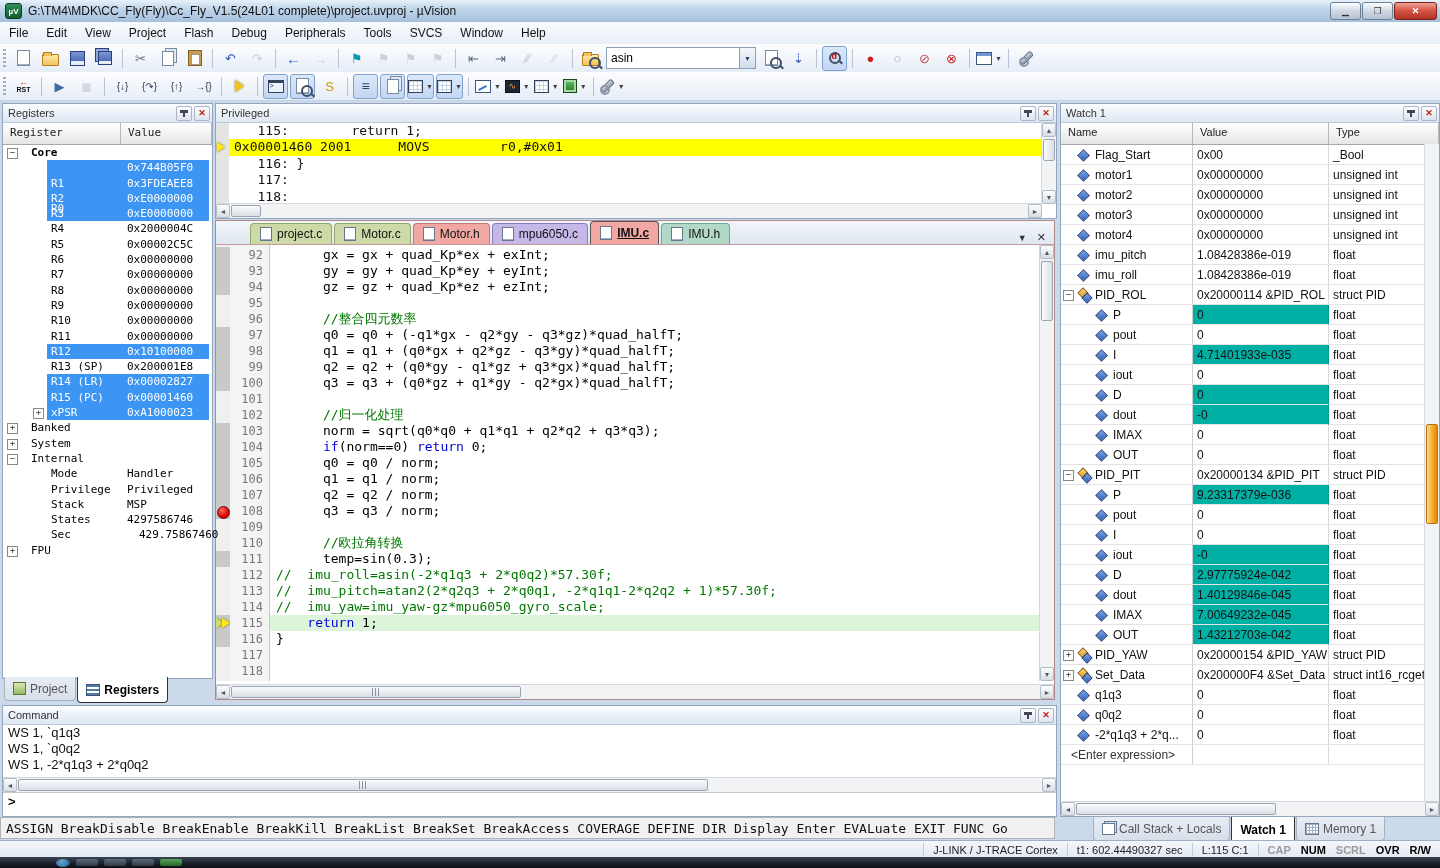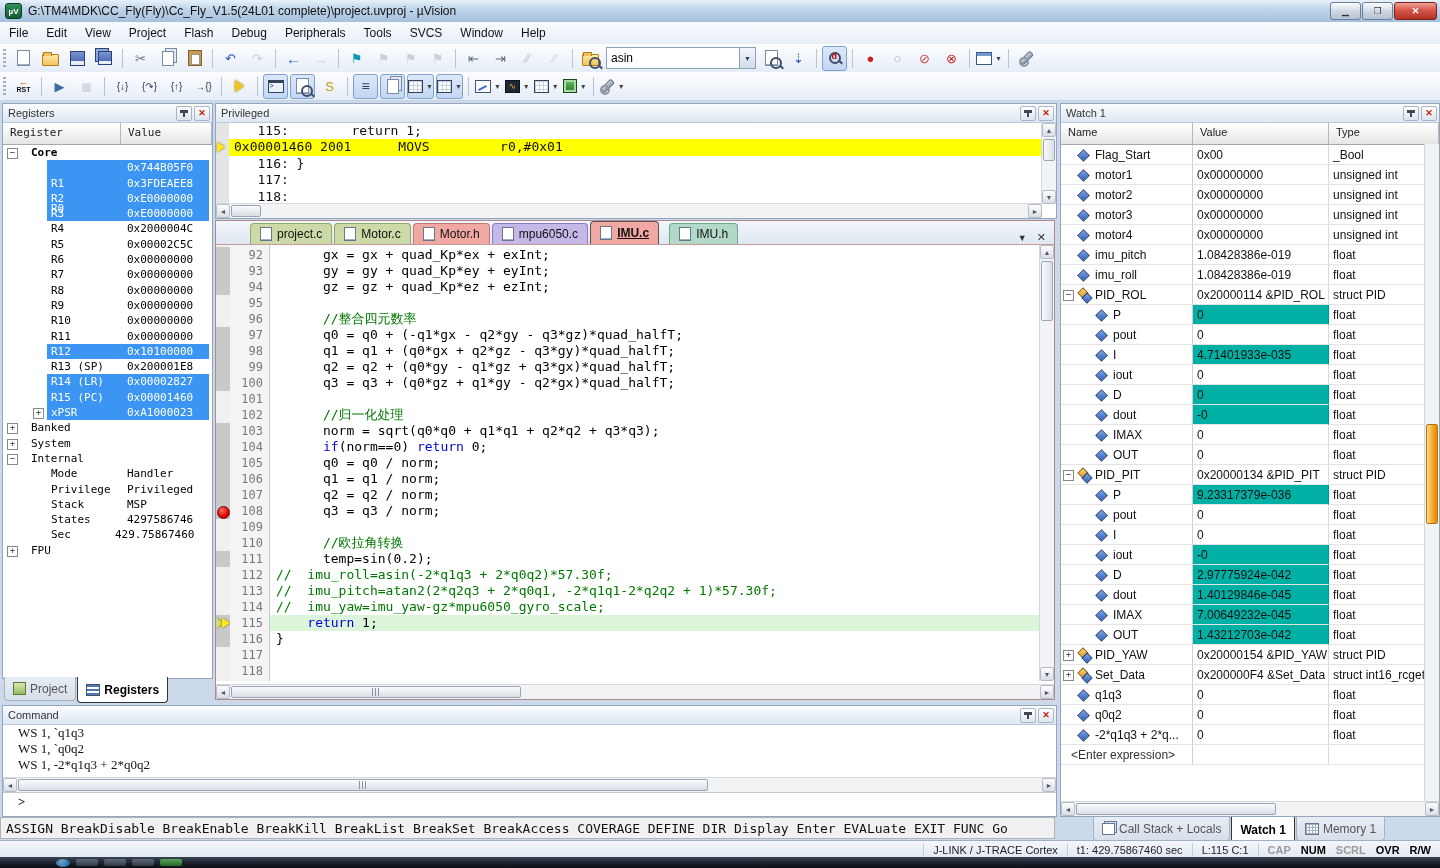--- a/index.html
+++ b/index.html
@@ -142,22 +142,22 @@
   .wtype{left:268px;width:96px;}
   .wval.teal{background:#00b0a4;border-right-color:#009a8f;}
   .wdiamond{position:absolute;top:6px;width:7px;height:7px;transform:rotate(45deg);
     background:linear-gradient(135deg,#7da6e8,#2f5fb8);border:1px solid #1c3c78;z-index:1;}
   .wstruct1{position:absolute;top:4px;width:6px;height:6px;transform:rotate(45deg);
     background:linear-gradient(135deg,#ffd47a,#e09a20);border:1px solid #906010;z-index:1;}
   .wstruct2{position:absolute;top:9px;width:6px;height:6px;transform:rotate(45deg);
     background:linear-gradient(135deg,#7da6e8,#2f5fb8);border:1px solid #1c3c78;z-index:1;}
   .wlabel{position:absolute;top:0;white-space:nowrap;}
   
-  .cmd-line{height:16px;line-height:16px;font-family:Liberation Serif, serif;font-size:13px;
-    white-space:pre;padding-left:15px;color:#111;}
+  .cmd-line{height:16px;line-height:16px;font-family:Liberation Sans, sans-serif;font-size:13px;
+    white-space:pre;padding-left:5px;color:#111;}
   .cmdbar{left:0;top:817px;width:1055px;height:22px;background:#f1f1f1;border:1px solid #b2b2b2;
     box-sizing:border-box;display:flex;align-items:center;font-family:"DejaVu Sans Mono",monospace;
     font-size:13px;color:#111;padding-left:5px;white-space:pre;overflow:hidden;}
   
   .btabs{display:flex;align-items:flex-start;font-size:12px;color:#333;}
   .btab{display:flex;align-items:center;gap:4px;padding:2px 8px;height:19px;border:1px solid #a6b2c0;border-top:none;
     border-radius:0 0 4px 4px;background:linear-gradient(#e8edf4,#d7dfe9);margin-right:1px;color:#555;}
   .btab.active{background:#fff;font-weight:bold;color:#000;border-color:#333;height:21px;}
   .mini-grid{width:12px;height:10px;background:repeating-linear-gradient(90deg,#9fb0c4 0 1px,transparent 1px 3px),
     repeating-linear-gradient(#9fb0c4 0 1px,transparent 1px 3px),#fff;border:1px solid #68788c;}
@@ -515,21 +515,21 @@
         <div class="reg-row">
           <span class="reg-label" style="left: 48px;">Stack</span>
           <span class="reg-value" style="left: 124px;">MSP</span>
         </div>
         <div class="reg-row">
           <span class="reg-label" style="left: 48px;">States</span>
           <span class="reg-value" style="left: 124px;">4297586746</span>
         </div>
         <div class="reg-row">
           <span class="reg-label" style="left: 48px;">Sec</span>
-          <span class="reg-value" style="left: 112px;">429.75867460</span>
+          <span class="reg-value" style="left: 136px;">429.75867460</span>
         </div>
         <div class="reg-row">
           <div class="expbox" style="left: 4px;">+</div>
           <span class="reg-label" style="left: 28px;">FPU</span>
         </div>
       </div>
   </div>
 
   <div class="abs btabs" style="left:4px;top:677px;" id="left-tabs">
       <div class="btab">
@@ -586,21 +586,21 @@
           <span>Motor.h</span>
         </div>
         <div class="etab" style="background: linear-gradient(rgb(197, 184, 232), rgb(197, 184, 232)) rgb(197, 184, 232); border-color: rgb(141, 124, 192);">
           <div class="tabicon"></div>
           <span>mpu6050.c</span>
         </div>
         <div class="etab active" style="background: linear-gradient(rgb(242, 168, 162), rgb(242, 168, 162)) rgb(242, 168, 162); border-color: rgb(85, 85, 85);">
           <div class="tabicon"></div>
           <span>IMU.c</span>
         </div>
-        <div class="etab" style="background: linear-gradient(rgb(178, 216, 200), rgb(178, 216, 200)) rgb(178, 216, 200); border-color: rgb(111, 168, 144); margin-left: 8px;">
+        <div class="etab" style="background: linear-gradient(rgb(178, 216, 200), rgb(178, 216, 200)) rgb(178, 216, 200); border-color: rgb(111, 168, 144);">
           <div class="tabicon"></div>
           <span>IMU.h</span>
         </div>
         <div class="tabx">
           <span style="font-size: 9px;">▼</span>
           <span style="font-size: 11px;">✕</span>
         </div>
       </div>
     <div class="code-area" id="code-area" style="height:436px;">
       <div class="gutterbg"></div>
@@ -618,21 +618,21 @@
           <div class="cl"><span class="lnum">101</span><span class="ctext"></span></div>
           <div class="cl"><span class="lnum">102</span><span class="ctext"><span class="cm">      //归一化处理</span></span></div>
           <div class="cl"><div class="execblk"></div><span class="lnum">103</span><span class="ctext"><span>      norm = sqrt(q0*q0 + q1*q1 + q2*q2 + q3*q3);</span></span></div>
           <div class="cl"><div class="execblk"></div><span class="lnum">104</span><span class="ctext"><span>      </span><span class="kw">if</span><span>(norm==0) </span><span class="kw">return</span><span> 0;</span></span></div>
           <div class="cl"><div class="execblk"></div><span class="lnum">105</span><span class="ctext"><span>      q0 = q0 / norm;</span></span></div>
           <div class="cl"><div class="execblk"></div><span class="lnum">106</span><span class="ctext"><span>      q1 = q1 / norm;</span></span></div>
           <div class="cl"><div class="execblk"></div><span class="lnum">107</span><span class="ctext"><span>      q2 = q2 / norm;</span></span></div>
           <div class="cl"><div class="execblk"></div><div class="bpdot"></div><span class="lnum">108</span><span class="ctext"><span>      q3 = q3 / norm;</span></span></div>
           <div class="cl"><span class="lnum">109</span><span class="ctext"></span></div>
           <div class="cl"><span class="lnum">110</span><span class="ctext"><span class="cm">      //欧拉角转换</span></span></div>
-          <div class="cl"><div class="execblk"></div><span class="lnum">111</span><span class="ctext"><span>      temp=sin(0.2);</span></span></div>
+          <div class="cl"><div class="execblk"></div><span class="lnum">111</span><span class="ctext"><span>      temp=sin(0.3);</span></span></div>
           <div class="cl"><span class="lnum">112</span><span class="ctext"><span class="cm">//  imu_roll=asin(-2*q1q3 + 2*q0q2)*57.30f;</span></span></div>
           <div class="cl"><span class="lnum">113</span><span class="ctext"><span class="cm">//  imu_pitch=atan2(2*q2q3 + 2*q0q1, -2*q1q1-2*q2q2 + 1)*57.30f;</span></span></div>
           <div class="cl"><span class="lnum">114</span><span class="ctext"><span class="cm">//  imu_yaw=imu_yaw-gz*mpu6050_gyro_scale;</span></span></div>
           <div class="cl"><div class="curbg"></div><div class="execblk"></div><div class="arrow-y" style="left: 0px; top: 3px; border-left-color: rgb(207, 224, 106);"></div><div class="arrow-y" style="left: 6px; top: 3px;"></div><span class="lnum">115</span><span class="ctext"><span>    </span><span class="kw">return</span><span> 1;</span></span></div>
           <div class="cl"><div class="execblk"></div><span class="lnum">116</span><span class="ctext"><span>}</span></span></div>
           <div class="cl"><span class="lnum">117</span><span class="ctext"></span></div>
           <div class="cl"><span class="lnum">118</span><span class="ctext"></span></div>
         </div>
       <div class="vscroll" style="top:0;bottom:0;right:0;">
         <div class="sbtn" style="top:0;">▲</div>
@@ -941,21 +941,21 @@
       </div>
       <div class="btab">
         <div class="mini-grid"></div>
         <span>Memory 1</span>
       </div>
     </div>
 
   <div class="abs statusbar">
     <div style="flex:1;"></div>
     <div class="sseg">J-LINK / J-TRACE Cortex</div>
-    <div class="sseg">t1: 429.75867460 sec</div>
+    <div class="sseg">t1: 602.44490327 sec</div>
     <div class="sseg">L:115 C:1</div>
     <div class="sseg" id="status-toggles" style="gap:10px;">
         <span class="stog">CAP</span>
         <span class="stog on">NUM</span>
         <span class="stog">SCRL</span>
         <span class="stog on">OVR</span>
         <span class="stog on">R/W</span>
       </div>
   </div>
 

